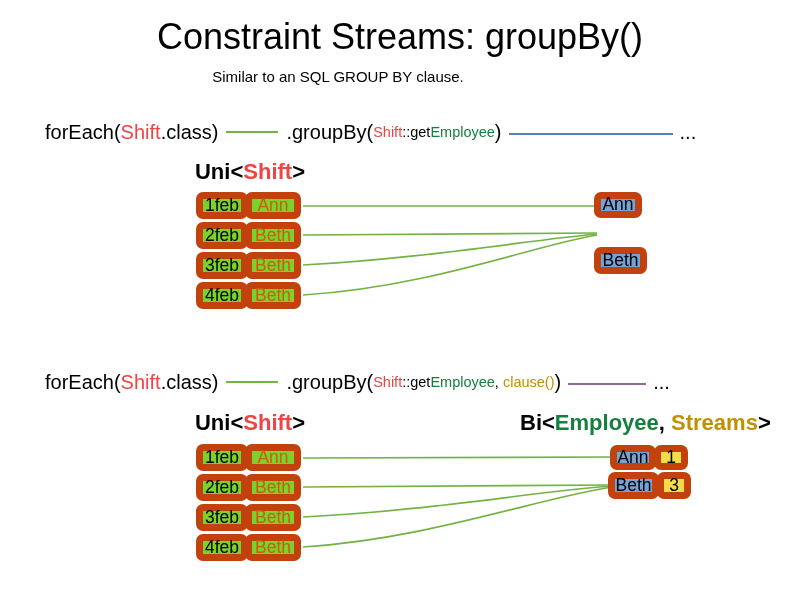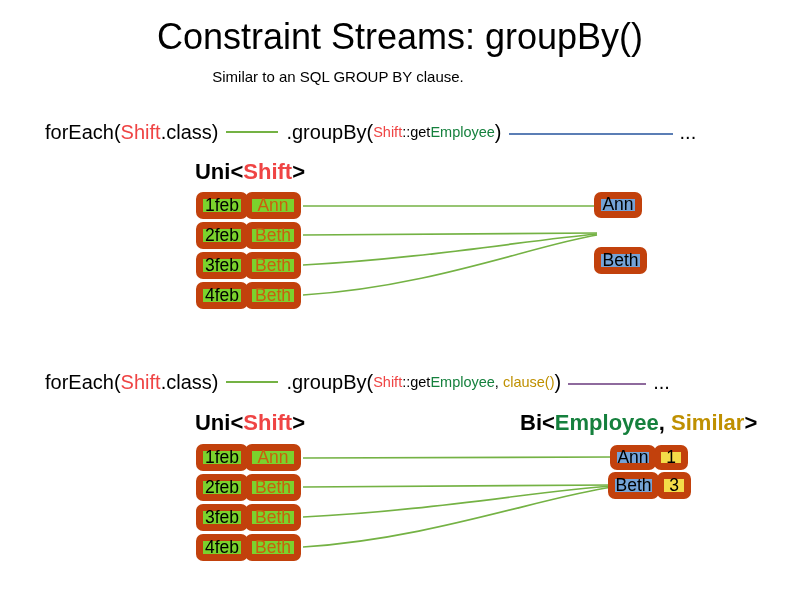--- a/index.html
+++ b/index.html
@@ -146,21 +146,21 @@
     <span class="small c-blue">Employee</span>
     <span class="small">, </span>
     <span class="small c-gold">clause()</span>
     <span>)</span>
     <div class="connector conn-purple"></div>
     <span>...</span>
   </div>
 
   <div class="type-label" style="left:160px; top:410px; width:180px"><span>Uni&lt;</span><span class="c-green">Shift</span><span>&gt;</span>
   </div>
-  <div class="type-label" style="left:520px; top:410px; width:210px"><span>Bi&lt;</span><span class="c-blue">Employee</span><span>, </span><span class="c-gold">Similar</span><span>&gt;</span>
+  <div class="type-label" style="left:520px; top:410px; width:210px"><span>Bi&lt;</span><span class="c-blue">Employee</span><span>, </span><span class="c-gold">Streams</span><span>&gt;</span>
   </div>
 
   <div class="shift-table" style="top:444px">
     <div class="shift-row">
       <div class="box date-box">1feb</div>
       <div class="box emp-box">Ann</div>
     </div>
     <div class="shift-row">
       <div class="box date-box">2feb</div>
       <div class="box emp-box">Beth</div>

